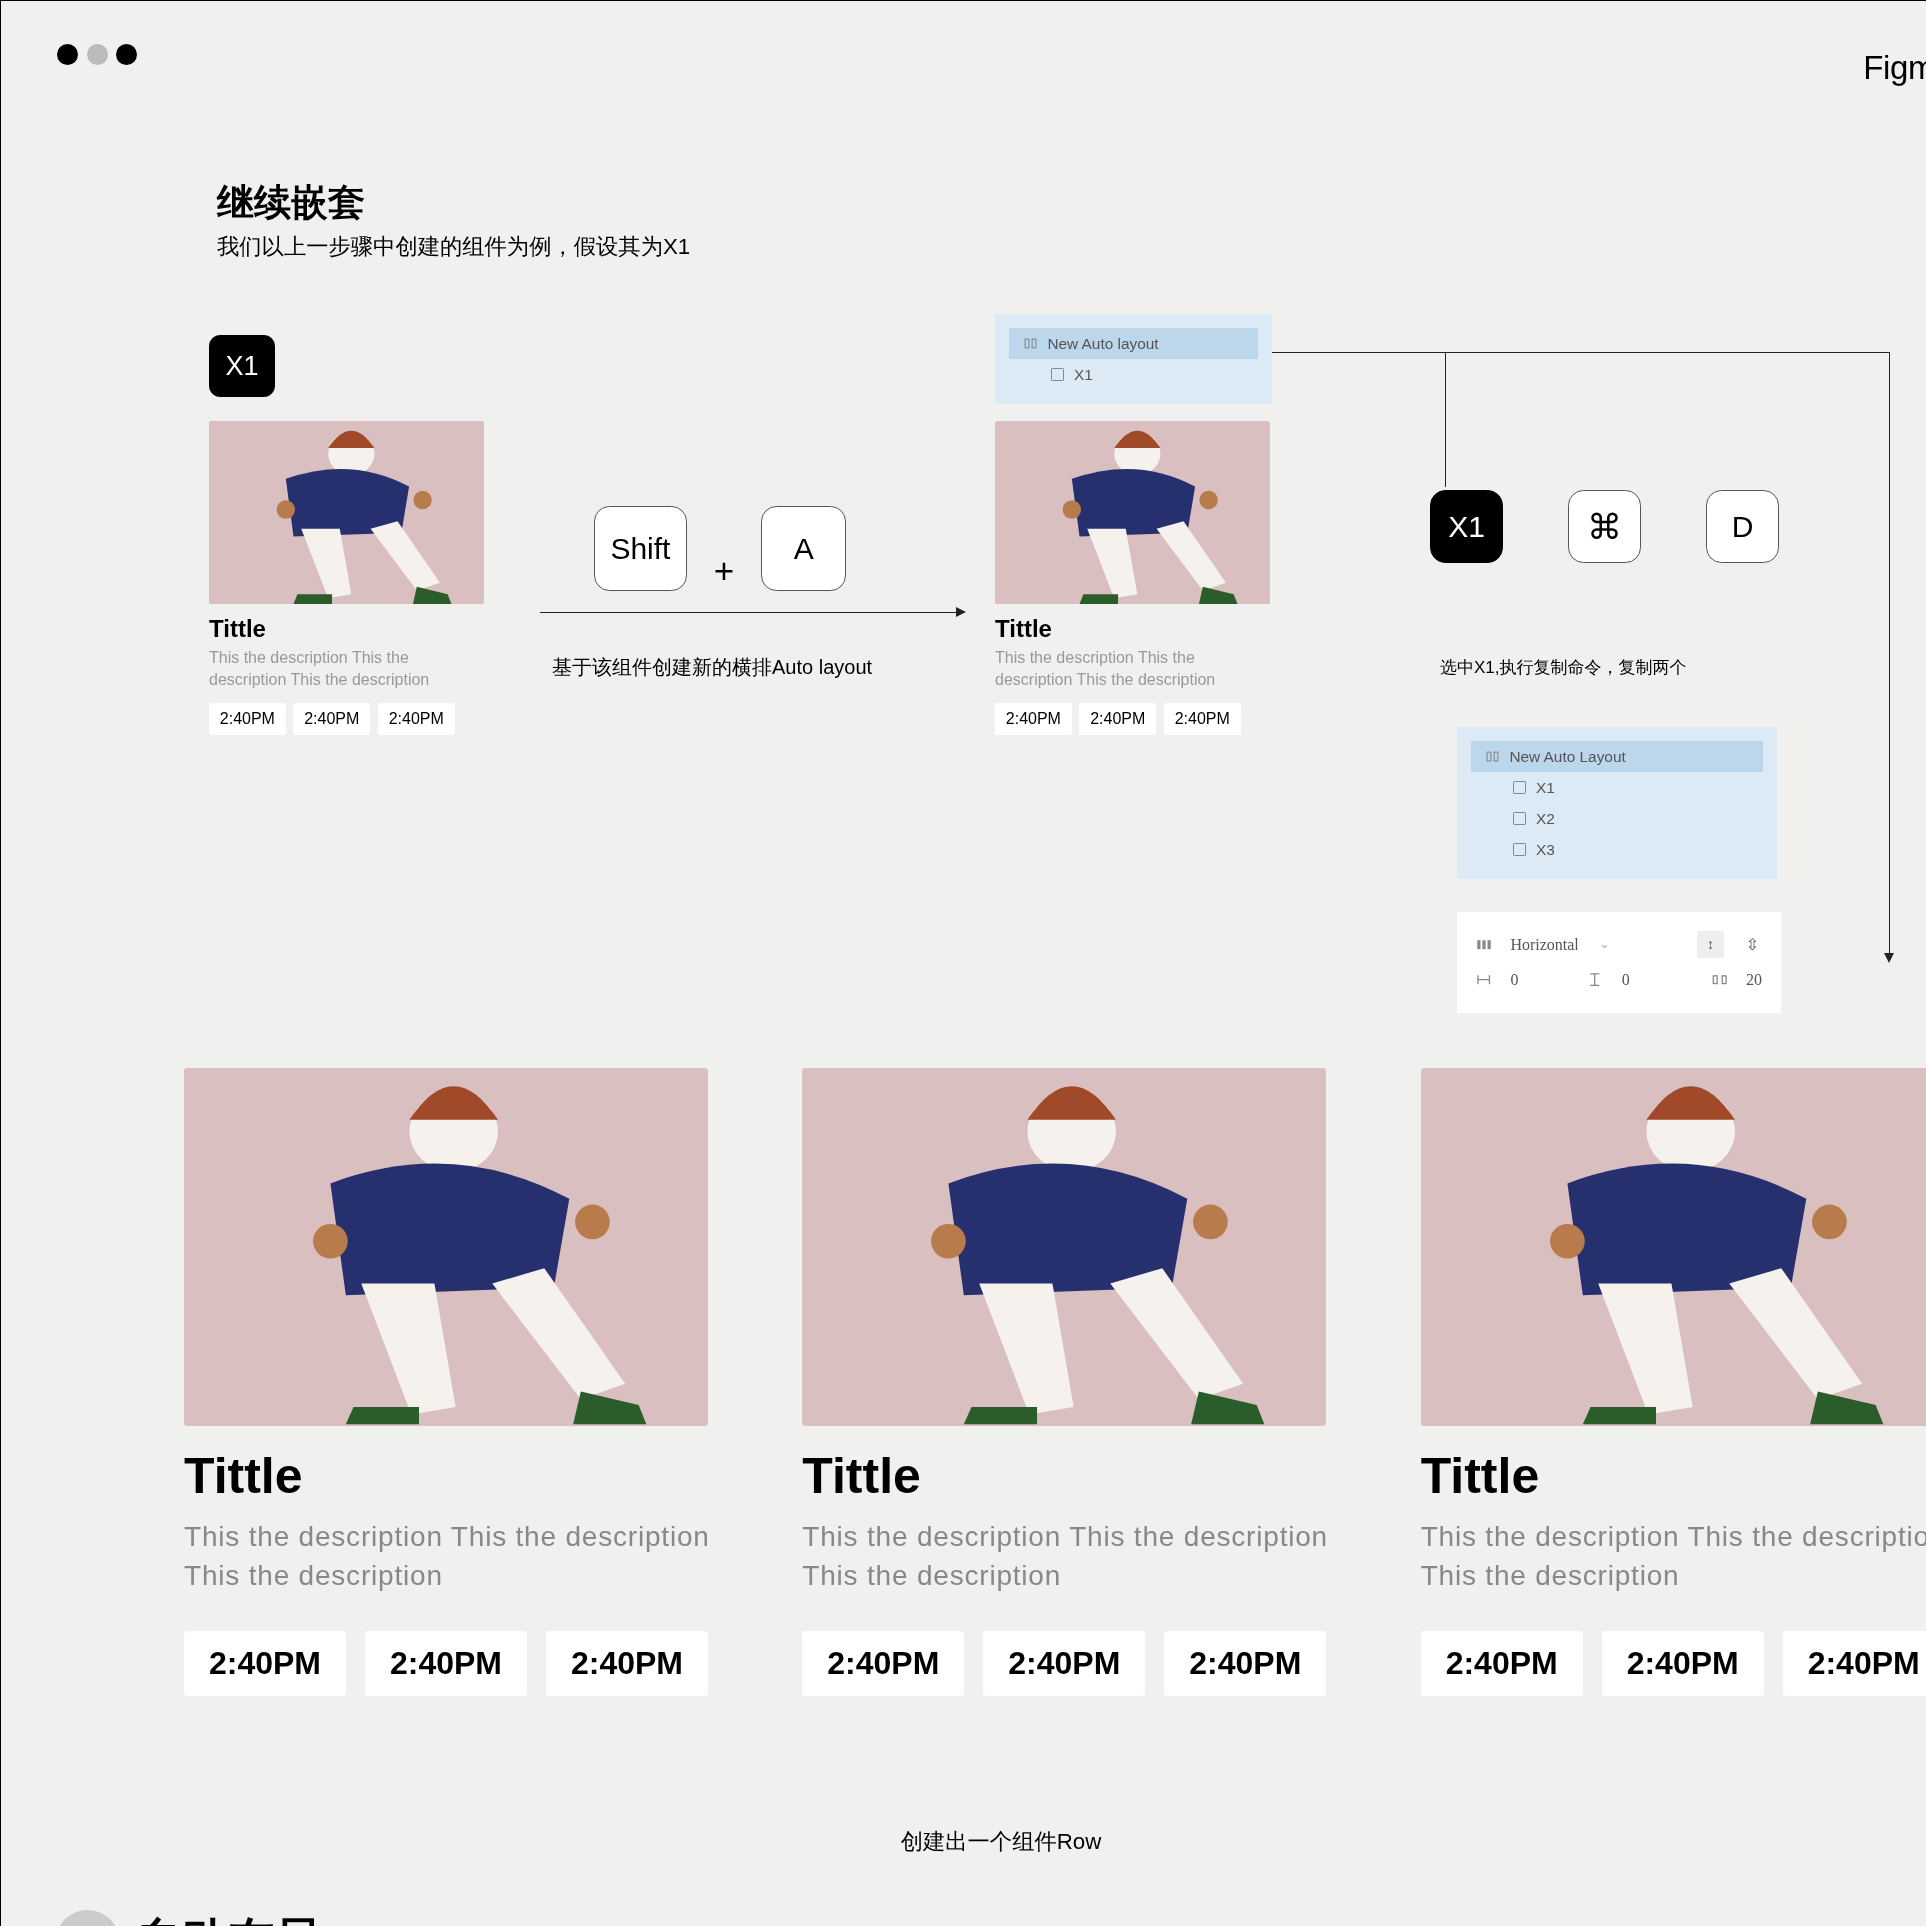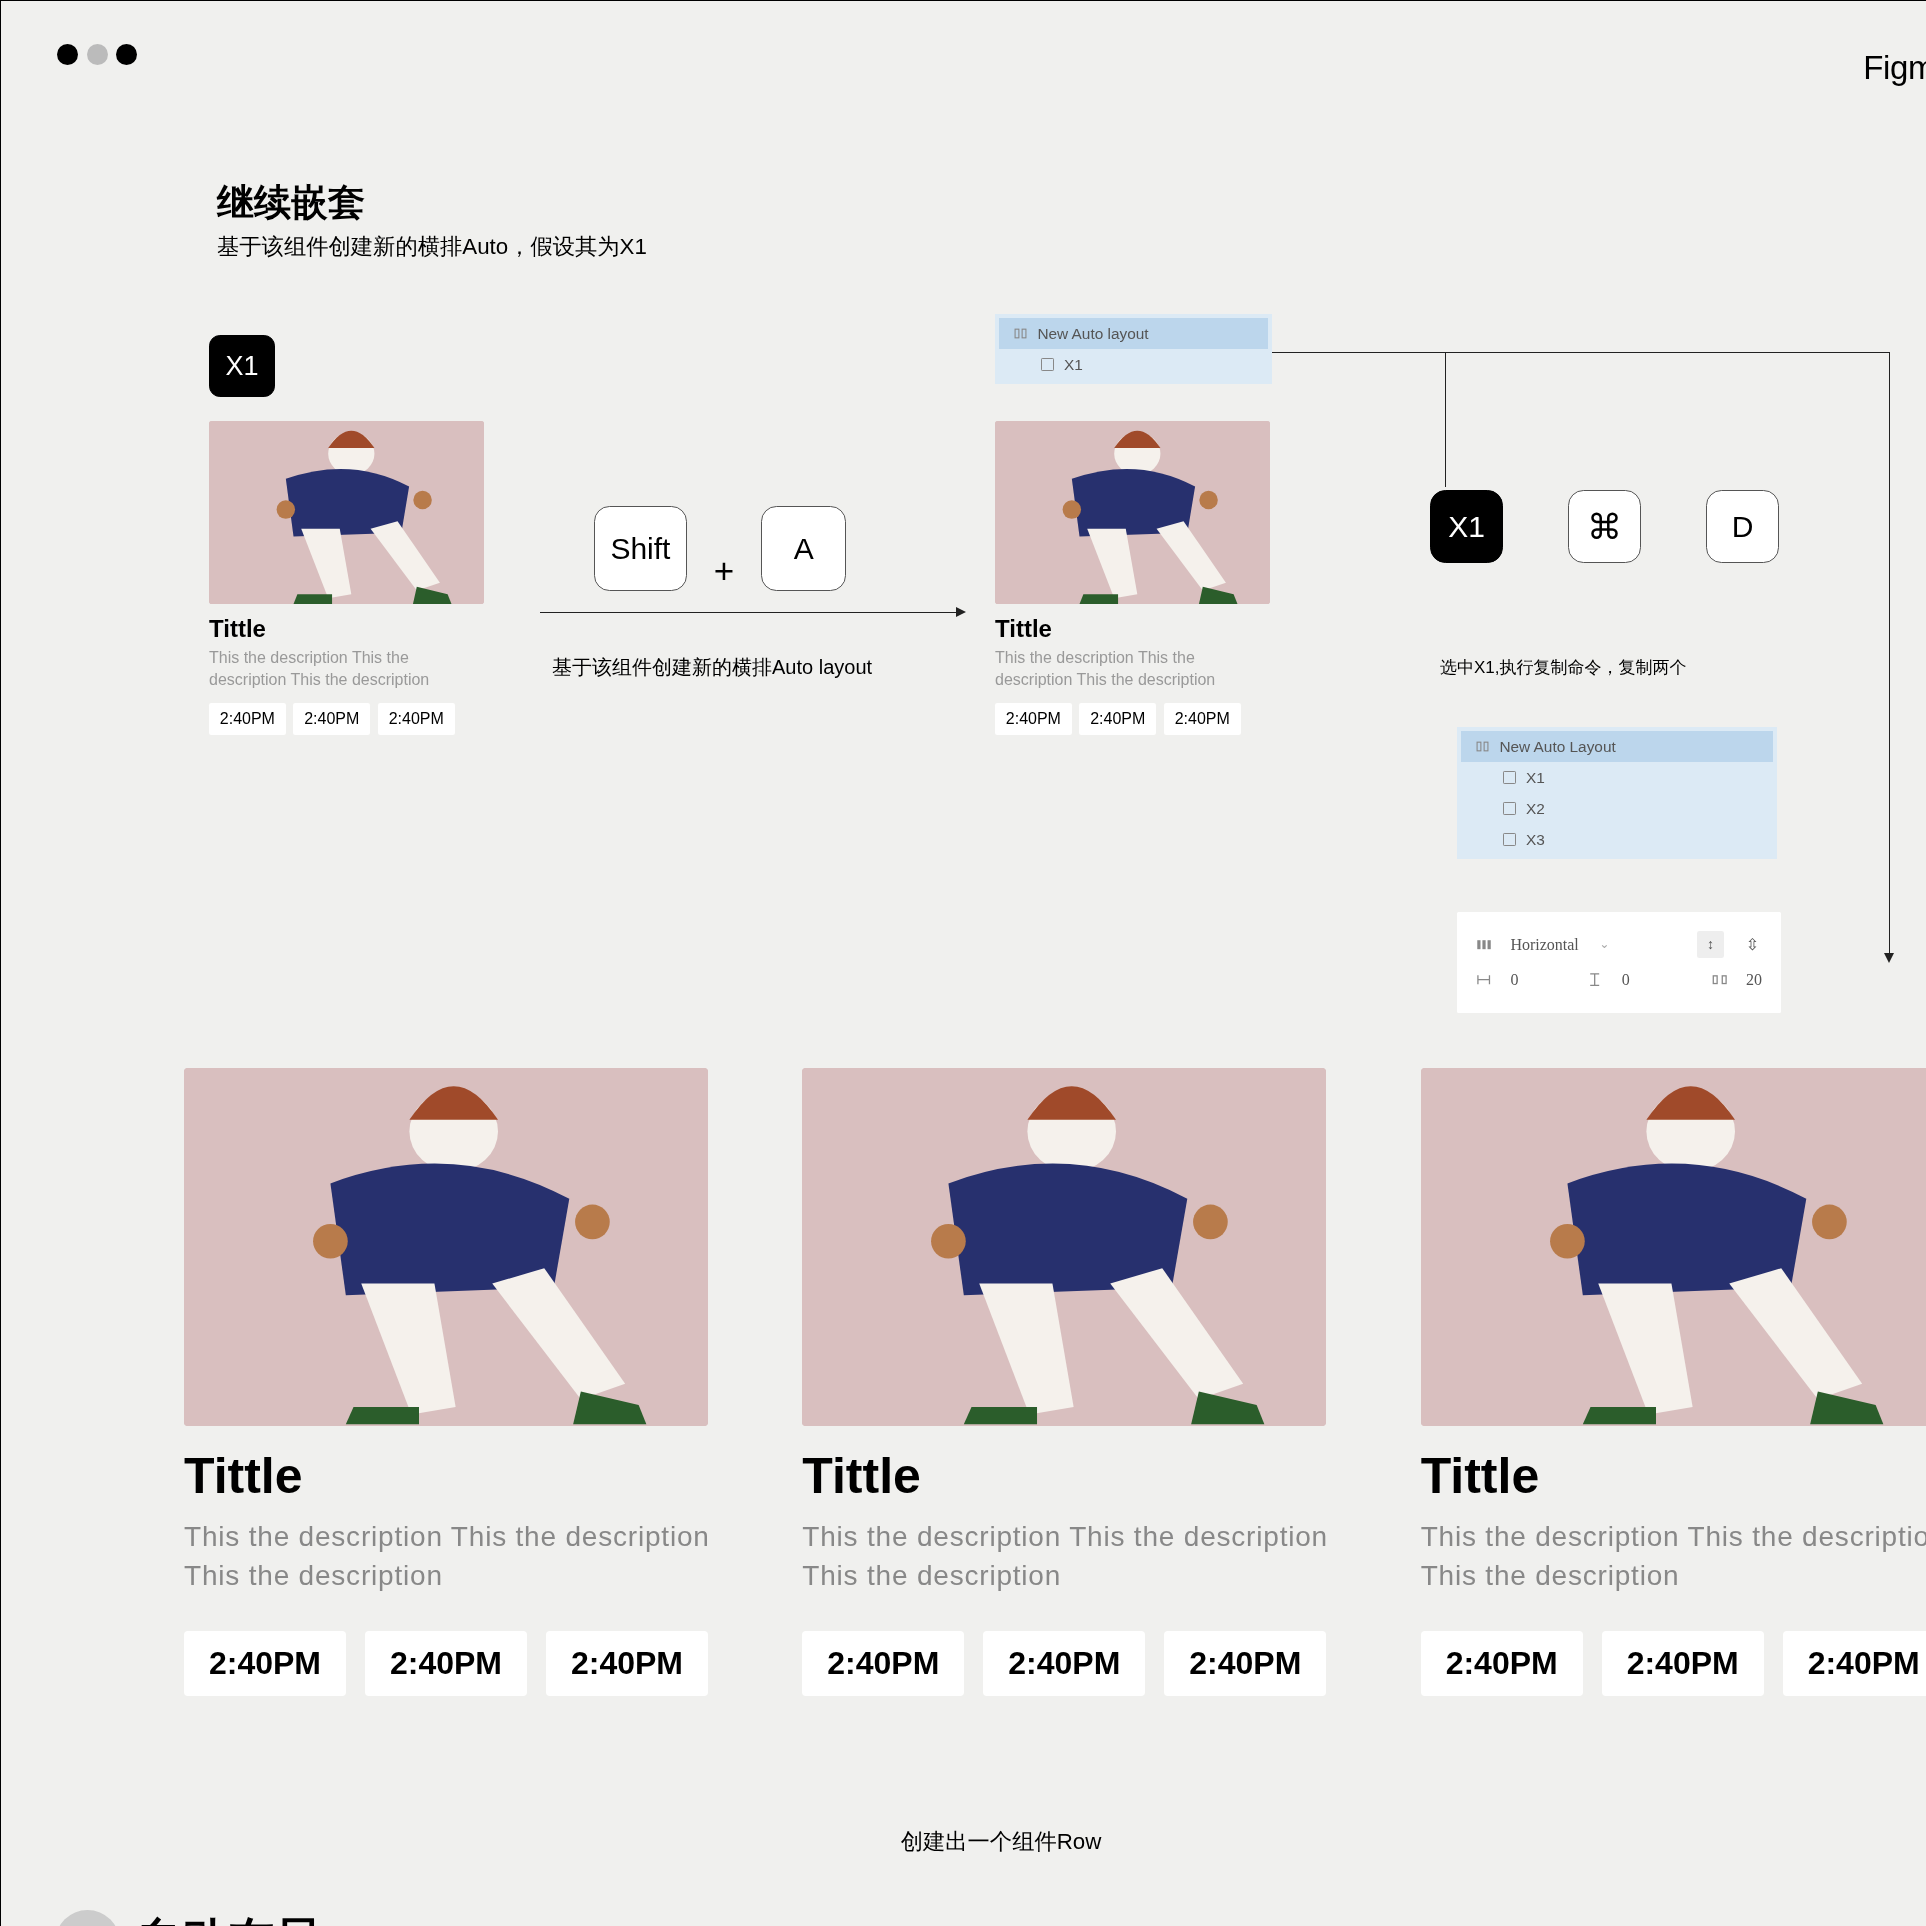--- a/index.html
+++ b/index.html
@@ -39,21 +39,21 @@
     width:275px; height:183px; border-radius:3.1px;
     background:#d9bfbf; position:relative; overflow:hidden;
   }
   .card .title { font-size:24px; font-weight:700; margin-top:10.8px; }
   .card .desc  { font-size:16px; color:#999; line-height:1.35; margin-top:4.6px; }
   .card .times { display:flex; gap:7.7px; margin-top:12.3px; }
   .card .time  { background:#fff; border-radius:2.3px; padding:7px 10.8px; font-size:16px; font-weight:500; }
 
   
   .layerlist {
-    background:#dceaf5; border-radius:0; padding:4px;
+    background:#dceaf5; border-radius:0; padding:14px;
     font-size:15.4px; color:#555;
   }
   .layerlist .row {
     display:flex; align-items:center; gap:10px;
     height:31px; padding:0 15.4px;
   }
   .layerlist .row.sel { background:#bcd6ec; }
   .layerlist .indent { padding-left:42px; }
   .layerlist .square { width:13px; height:13px; border:1.2px solid #888; border-radius:1.2px; display:inline-block; }
   .layerlist .frame  { width:13px; height:13px; display:inline-flex; }
@@ -130,21 +130,21 @@
 <body>
 
 <div class="top-dots">
   <span class="dot black"></span>
   <span class="dot grey"></span>
   <span class="dot black"></span>
 </div>
 <div class="brand">Figma</div>
 
 <div class="heading">继续嵌套</div>
-<div class="subhead">基于该组件创建新的横排Auto，假设其为X1</div>
+<div class="subhead">我们以上一步骤中创建的组件为例，假设其为X1</div>
 
 <div class="stepA-badge key dark" style="min-width:62px;height:62px;font-size:27px;border-radius:10.8px;">X1</div>
 
 <div class="stepA-card card">
   <div class="img">
     <div class="person">
       <svg viewBox="0 0 715 475" preserveAspectRatio="xMidYMid slice">
         <rect width="715" height="475" fill="#d9bfbf"></rect>
         <ellipse cx="370" cy="85" rx="60" ry="55" fill="#f5f1ec"></ellipse>
         <path d="M310 70 q60 -90 120 0" fill="#a04a2a"></path>

